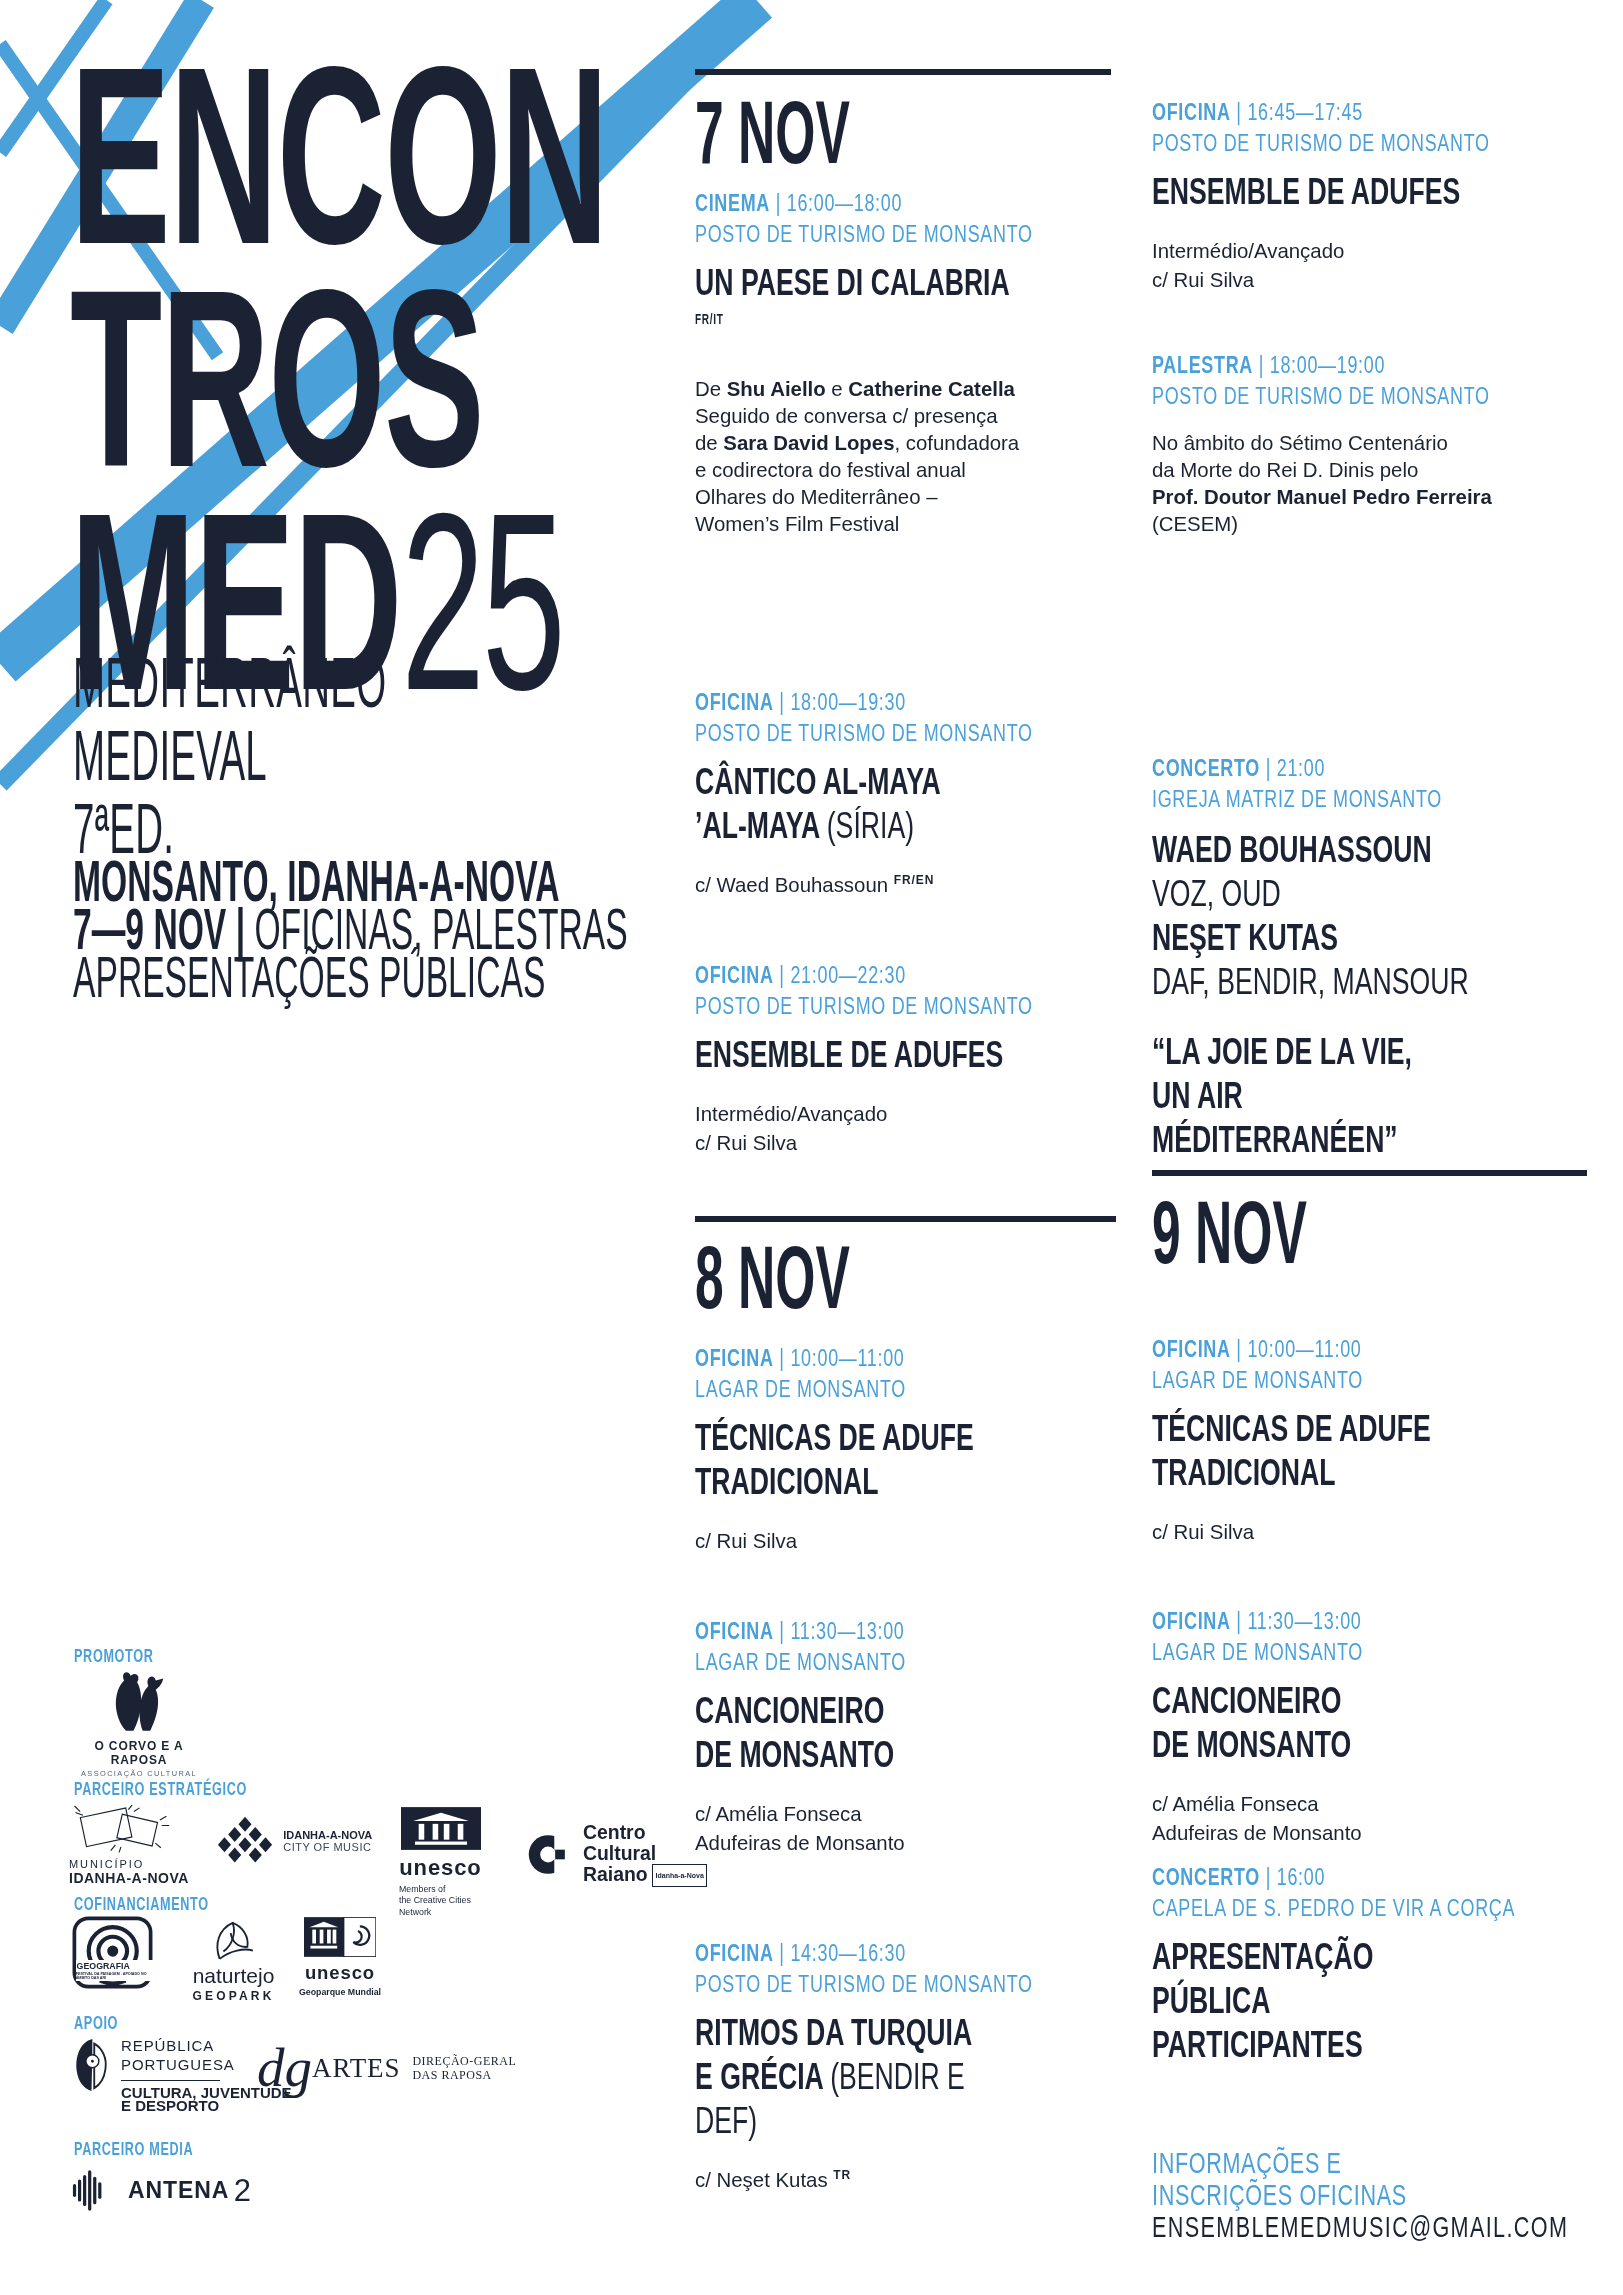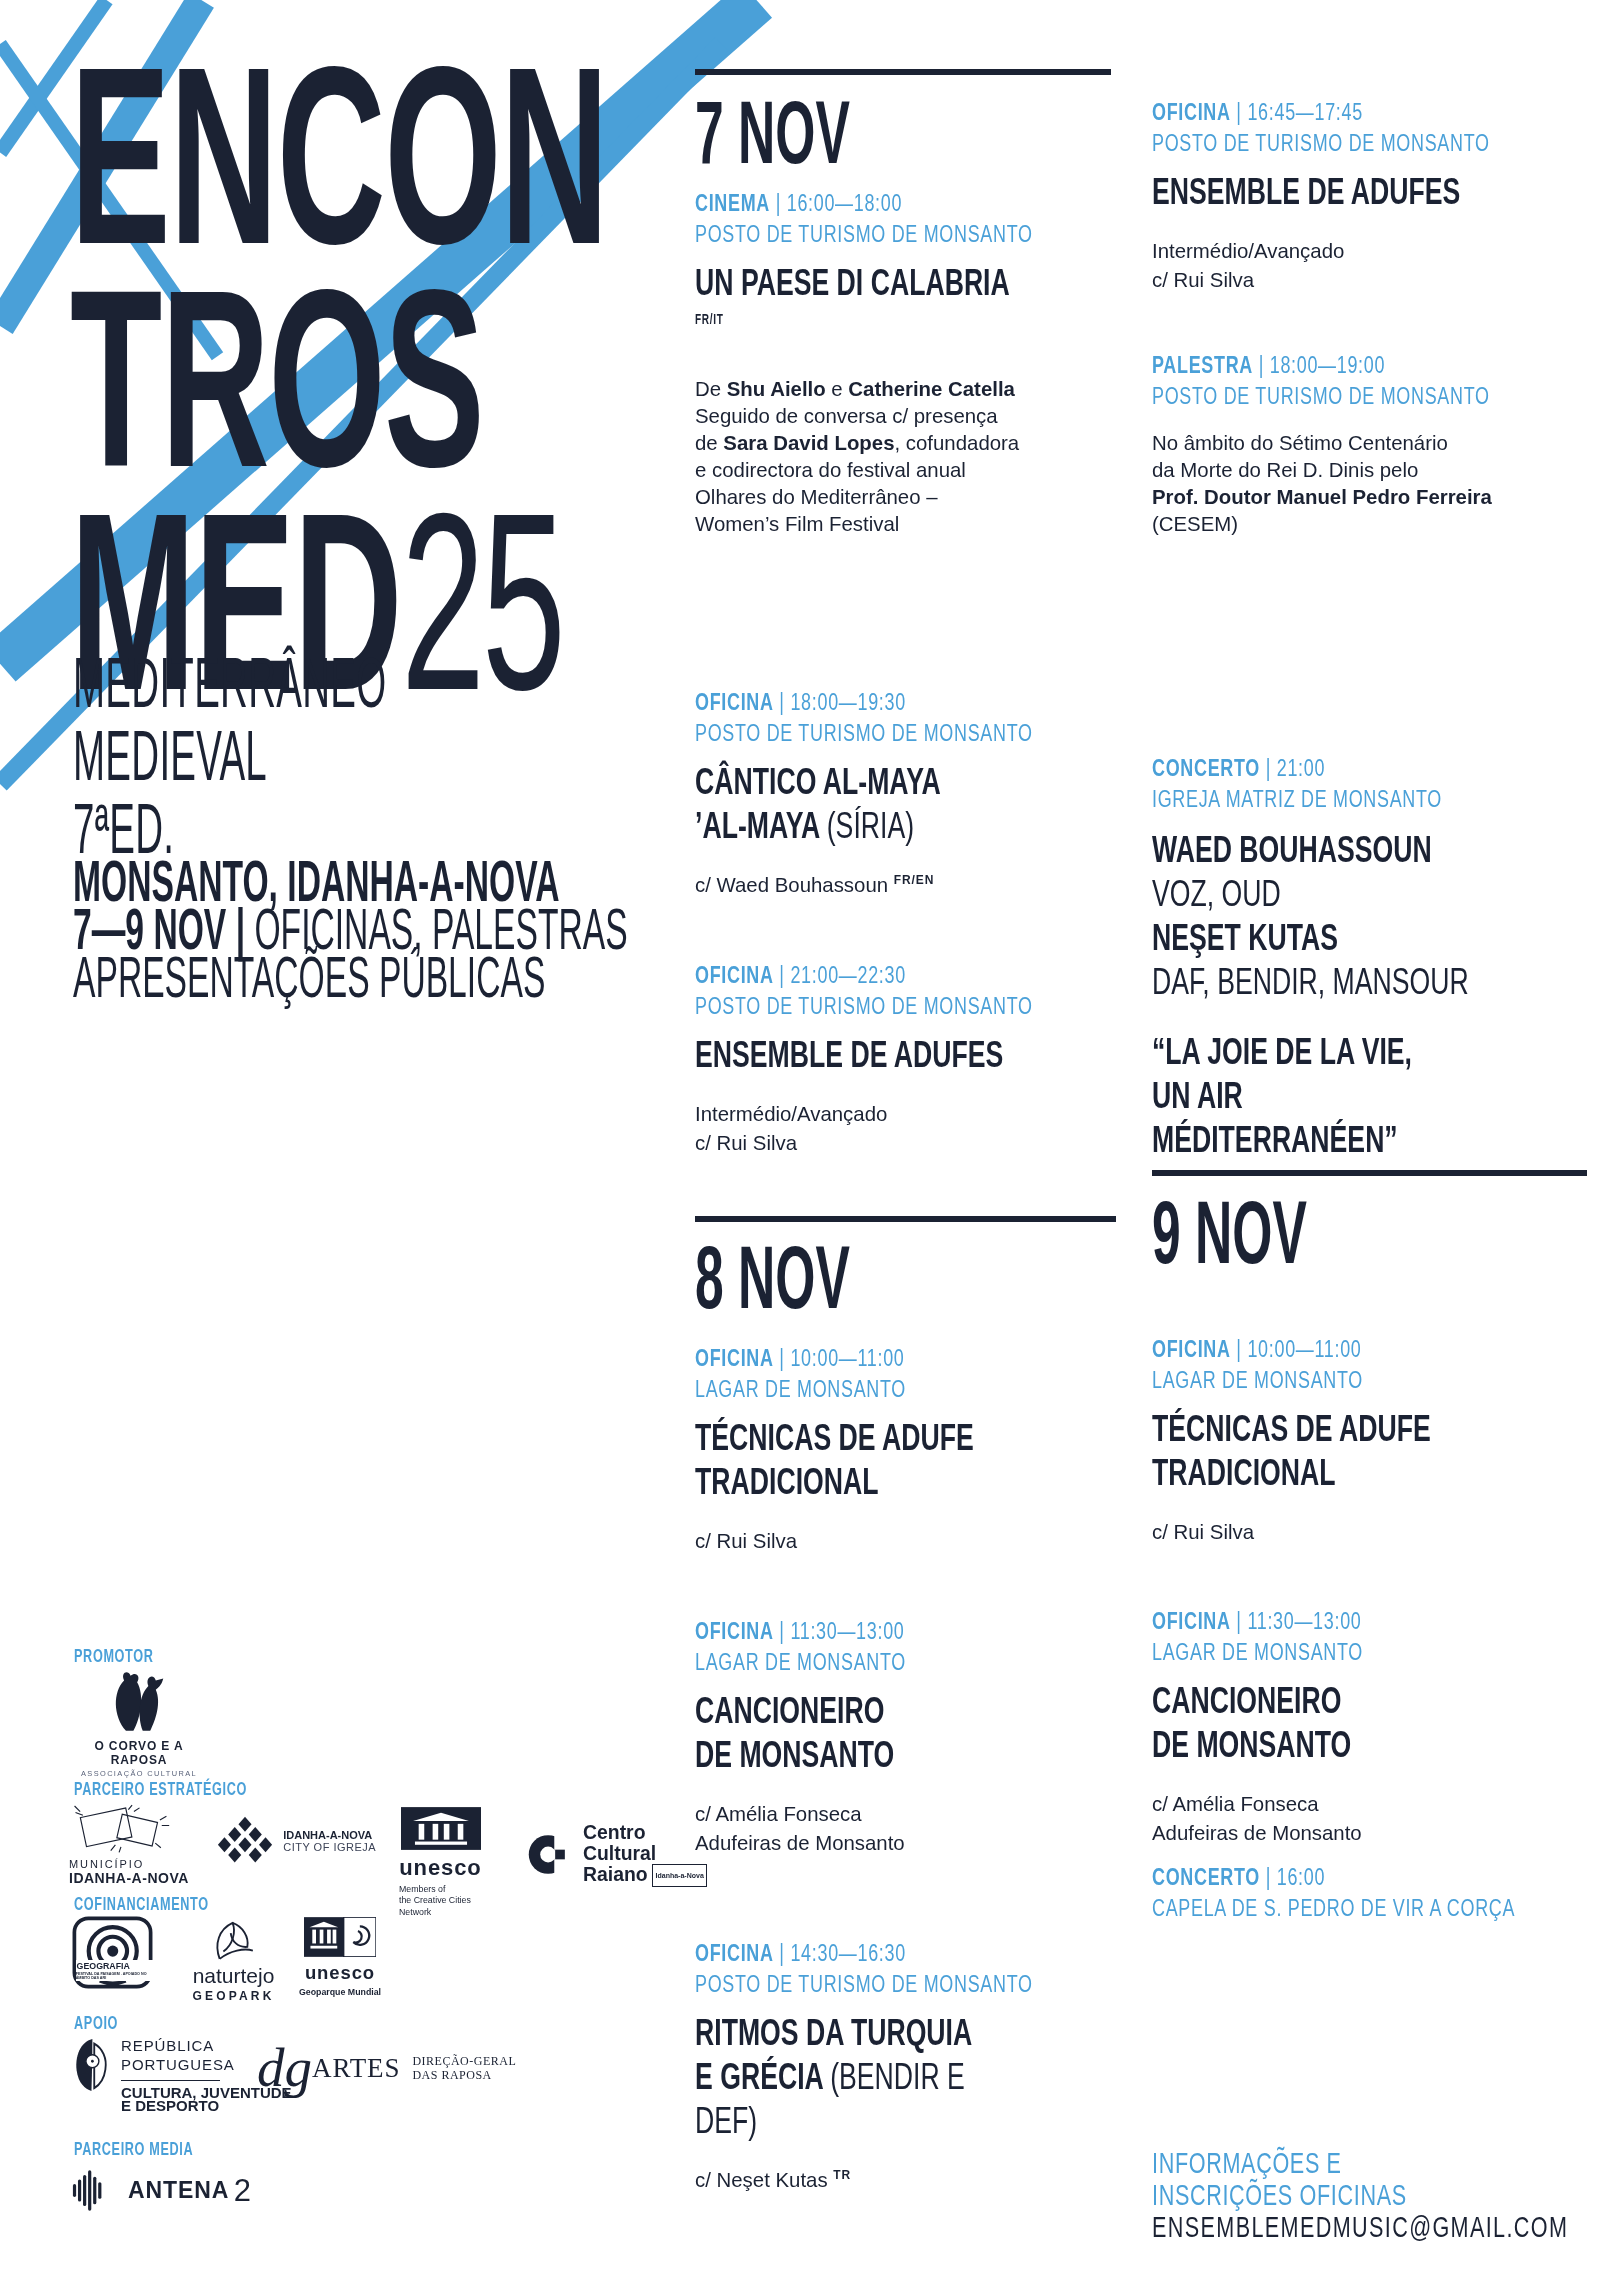--- a/index.html
+++ b/index.html
@@ -249,20 +249,26 @@
     </div>
   <div class="cred">
       <div><span>c/ </span><b>Amélia Fonseca</b></div>
       <div>Adufeiras de Monsanto</div>
     </div>
 </div>
 
 <div class="ev layer" style="left:1152px;top:1862px;">
   <div class="lab"><span class="sx"><b>CONCERTO</b> <span class="tm">| 16:00</span></span></div>
   <div class="ven"><span class="sx">CAPELA DE S. PEDRO DE VIR A CORÇA</span></div>
+  <div class="tit">
+      <div class="sxb">
+        <div>APRESENTAÇÃO PÚBLICA</div>
+        <div>PARTICIPANTES</div>
+      </div>
+    </div>
 </div>
 
 <div class="infoblk layer" style="left:1152px;top:2147px;">
   <div class="sxb" style="--s:.72;">
     <div>INFORMAÇÕES E</div>
     <div>INSCRIÇÕES OFICINAS</div>
     <div class="mail">ENSEMBLEMEDMUSIC@GMAIL.COM</div>
   </div>
 </div>
 
@@ -302,21 +308,21 @@
         <polygon points="82,30 96,46 82,62 68,46"></polygon>
         <polygon points="16,52 30,68 16,84 2,68"></polygon>
         <polygon points="60,52 74,68 60,84 46,68"></polygon>
         <polygon points="104,52 118,68 104,84 90,68"></polygon>
         <polygon points="38,74 52,90 38,106 24,90"></polygon>
         <polygon points="82,74 96,90 82,106 68,90"></polygon>
       </g>
     </svg>
     <div style="margin-left:10.2px;">
       <div class="com-l1">IDANHA-A-NOVA</div>
-      <div class="com-l2">CITY OF IGREJA</div>
+      <div class="com-l2">CITY OF MUSIC</div>
     </div>
   </div>
 </div>
 
 <div class="logo layer c" style="left:399px;top:1807px;width:83px;">
   <svg width="80" height="43" viewBox="0 0 172 92">
     <rect width="172" height="92" fill="#1b2233"></rect>
     <g fill="#fff">
       <polygon points="86,12 146,30 26,30"></polygon>
       <rect x="38" y="36" width="12" height="34"></rect>

